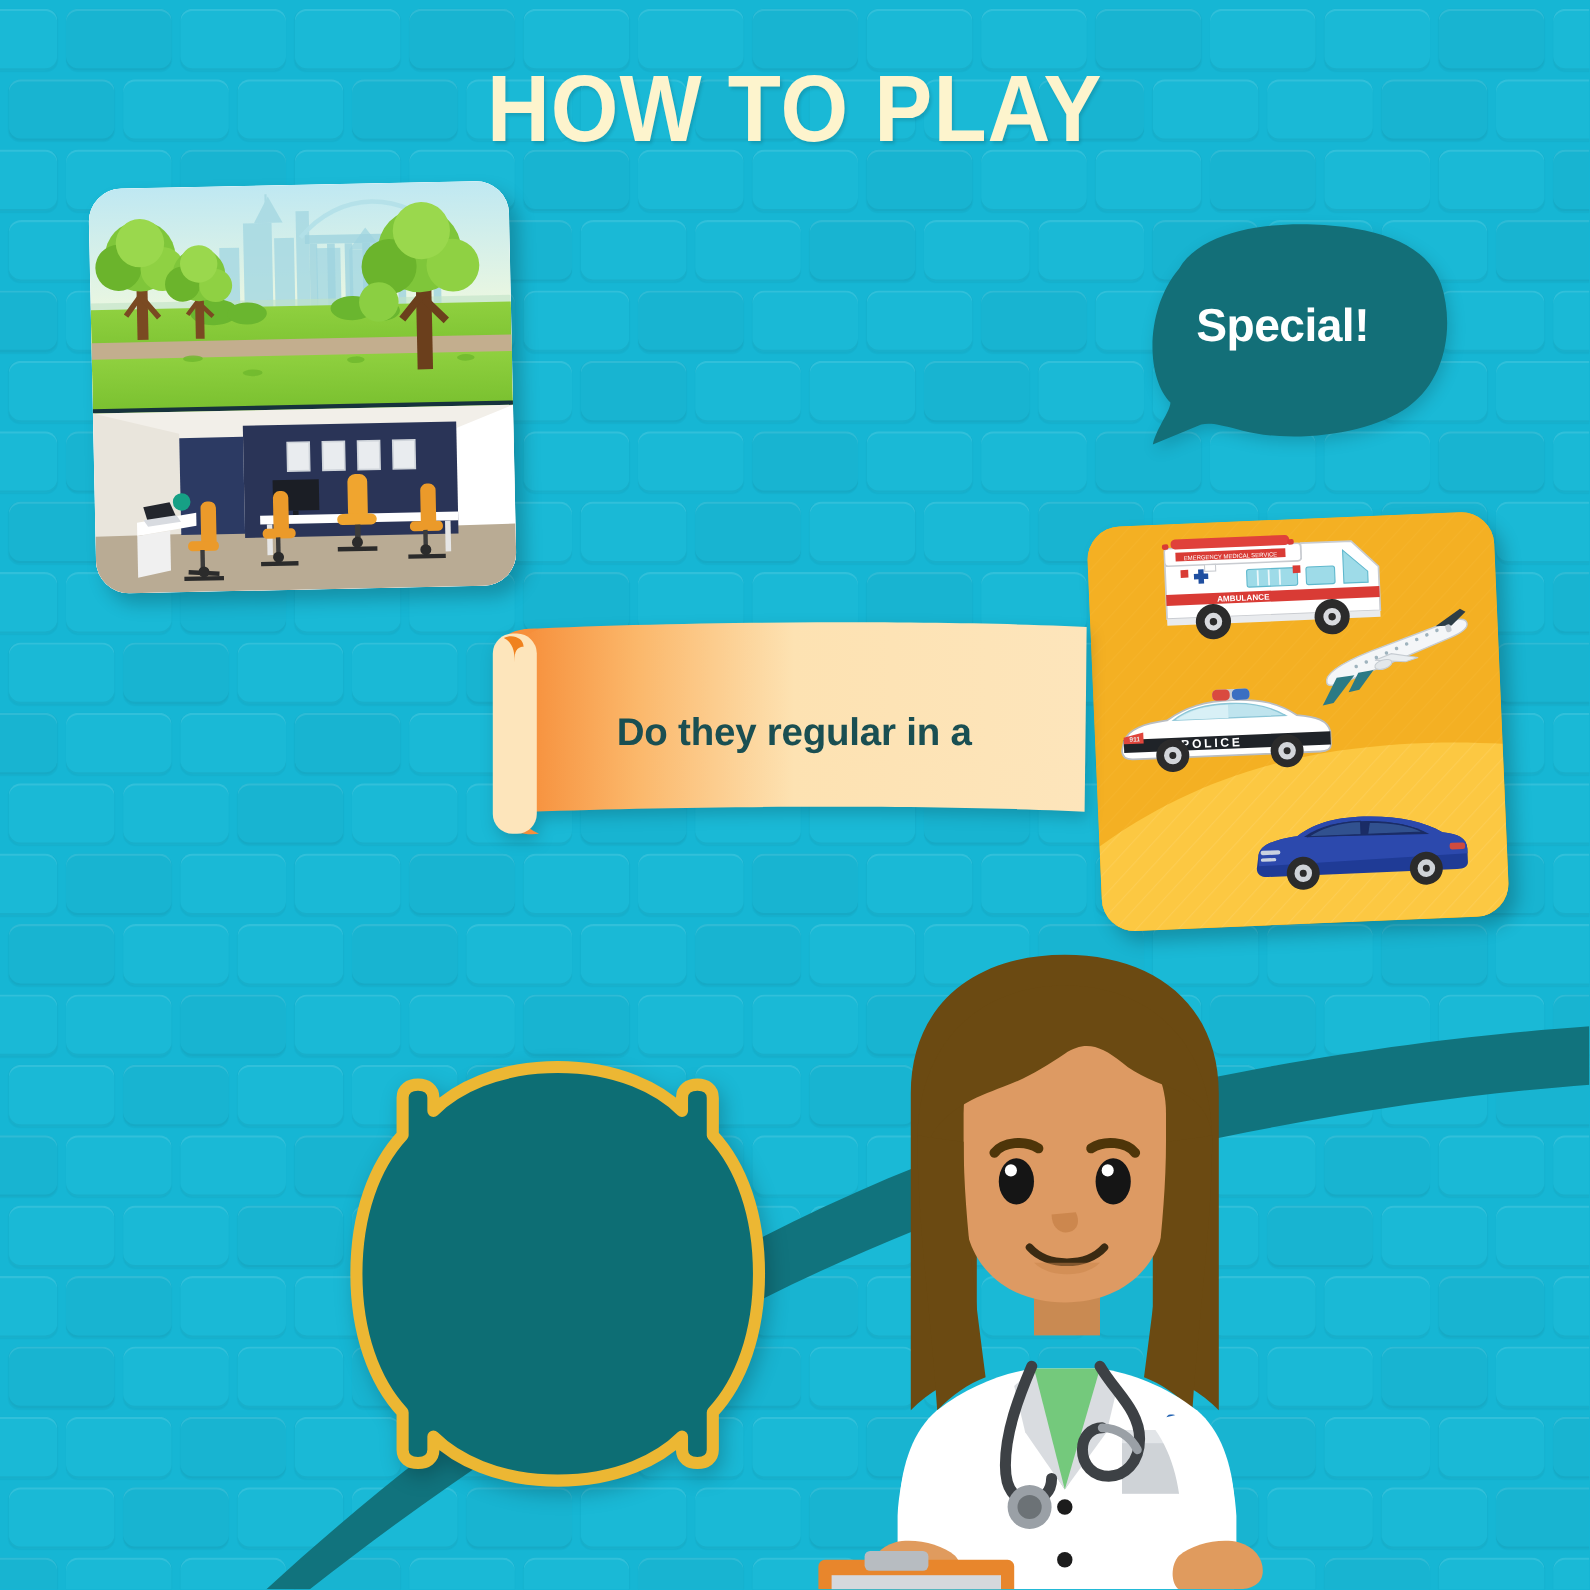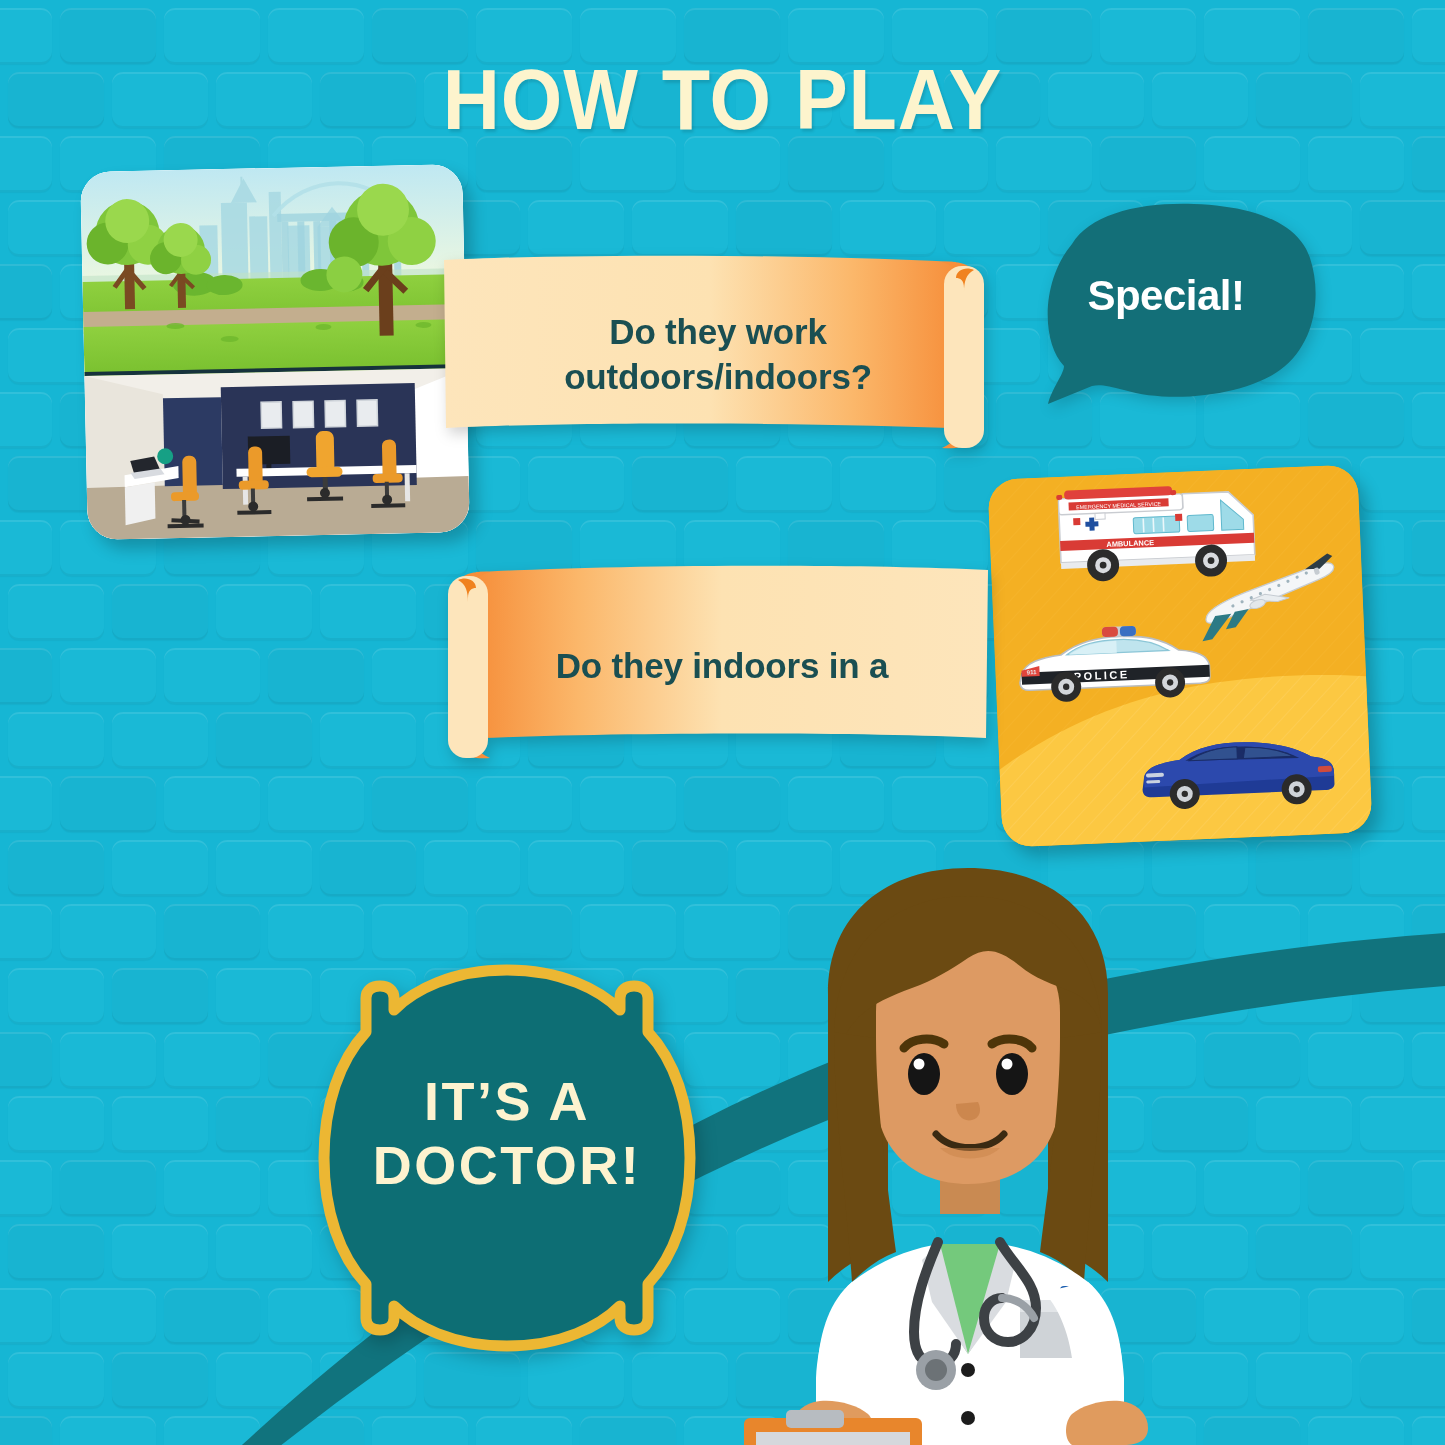--- a/index.html
+++ b/index.html
@@ -725,58 +725,38 @@
             <circle cx="44" cy="52" r="8" fill="#cfd3d8"></circle>
             <circle cx="44" cy="52" r="3.2" fill="#2b2b2b"></circle>
           <circle cx="156" cy="52" r="15" fill="#2b2b2b"></circle>
             <circle cx="156" cy="52" r="8" fill="#cfd3d8"></circle>
             <circle cx="156" cy="52" r="3.2" fill="#2b2b2b"></circle>
         </g>
       </g>
     </svg>
   </div>
 
-  <div class="scroll" id="scroll-1">
-    <svg class="ribbon" viewBox="0 0 570 206" preserveAspectRatio="none">
-      <defs>
-        <linearGradient id="sg1" x1="0" y1="0" x2="1" y2="0">
-          <stop offset="0%" stop-color="#fde5bb"></stop>
-            <stop offset="52%" stop-color="#fde2b2"></stop>
-          <stop offset="80%" stop-color="#fbb76a"></stop>
-            <stop offset="100%" stop-color="#f68f3b"></stop>
-        </linearGradient>
-      </defs>
-      <path d="M0,8 C120,2 350,2 512,10 L506,176 C340,170 120,170 2,176 Z" fill="url(#sg1)"></path>
-      <path d="M498,10 C520,8 536,16 536,34 L536,172 C536,190 520,198 498,196 C512,190 518,180 518,168 L518,38 C518,24 512,14 498,10 Z" fill="#f68f3b"></path>
-      <rect x="500" y="14" width="40" height="182" rx="18" fill="#fde5bb"></rect>
-      <path d="M512,26 C512,18 522,14 530,18 C522,22 520,30 520,40 L520,36 C520,28 516,26 512,26 Z" fill="#f0821f"></path>
-    </svg>
-    <div class="text">
-      <span>Do they work</span>
-      <span>outdoors/indoors?</span>
-    </div>
-  </div>
 
   <div class="scroll" id="scroll-2">
     <svg class="ribbon" viewBox="0 0 590 206" preserveAspectRatio="none">
       <defs>
         <linearGradient id="sg2" x1="0" y1="0" x2="1" y2="0">
           <stop offset="0%" stop-color="#f68f3b"></stop>
             <stop offset="20%" stop-color="#fbb76a"></stop>
           <stop offset="48%" stop-color="#fde2b2"></stop>
             <stop offset="100%" stop-color="#fde5bb"></stop>
         </linearGradient>
       </defs>
       <path d="M78,10 C240,2 470,2 590,8 L588,176 C470,170 240,170 84,176 Z" fill="url(#sg2)"></path>
       <path d="M92,10 C70,8 54,16 54,34 L54,172 C54,190 70,198 92,196 C78,190 72,180 72,168 L72,38 C72,24 78,14 92,10 Z" fill="#f68f3b"></path>
       <rect x="50" y="14" width="40" height="182" rx="18" fill="#fde5bb"></rect>
       <path d="M78,26 C78,18 68,14 60,18 C68,22 70,30 70,40 L70,36 C70,28 74,26 78,26 Z" fill="#f0821f"></path>
     </svg>
     <div class="text">
-      <span>Do they indoors in a</span>
+      <span>Do they regular in a</span>
     </div>
   </div>
 
   <div class="bubble" id="bubble-indoors">
     <svg width="300" height="220" viewBox="0 0 300 220">
       <path d="M42,46 C60,16 110,4 164,6 C222,8 268,24 280,60 C292,96 286,146 250,172 C214,198 140,206 94,192 C78,188 70,186 62,188 L18,206 C22,190 34,176 34,168 C12,146 10,84 42,46 Z" fill="#136f78"></path>
     </svg>
     <div class="label">Special!</div>
   </div>
 
@@ -790,24 +770,20 @@
            C378,250 362,294 336,322 L336,356
            C336,364 330,368 322,368 C314,368 308,364 308,356 L308,344
            C288,364 250,384 195,384
            C140,384 102,364 82,344 L82,356
            C82,364 76,368 68,368 C60,368 54,364 54,356 L54,322
            C28,294 12,250 12,196
            C12,142 28,98 54,70 L54,36
            C54,28 60,24 68,24 C76,24 82,28 82,36 L82,48
            C102,28 140,8 195,8 Z" fill="#0d6e74" stroke="#ecb733" stroke-width="11" stroke-linejoin="round"></path>
     </svg>
-    <div class="label">
-      <div>IT’S A</div>
-      <div>DOCTOR!</div>
-    </div>
   </div>
 
   <div id="doctor">
     <svg width="560" height="583" viewBox="0 0 560 583">
 
       <path d="M128,132 C128,52 186,6 268,6 C350,6 408,52 408,132 L408,420 C392,404 372,392 348,386 L348,200 L188,200 L188,386 C164,392 144,404 128,420 Z" fill="#6b4a12"></path>
 
       <rect x="240" y="280" width="60" height="72" fill="#c98a52"></rect>
 
       <ellipse cx="160" cy="222" rx="21" ry="28" fill="#dd9a63"></ellipse>

